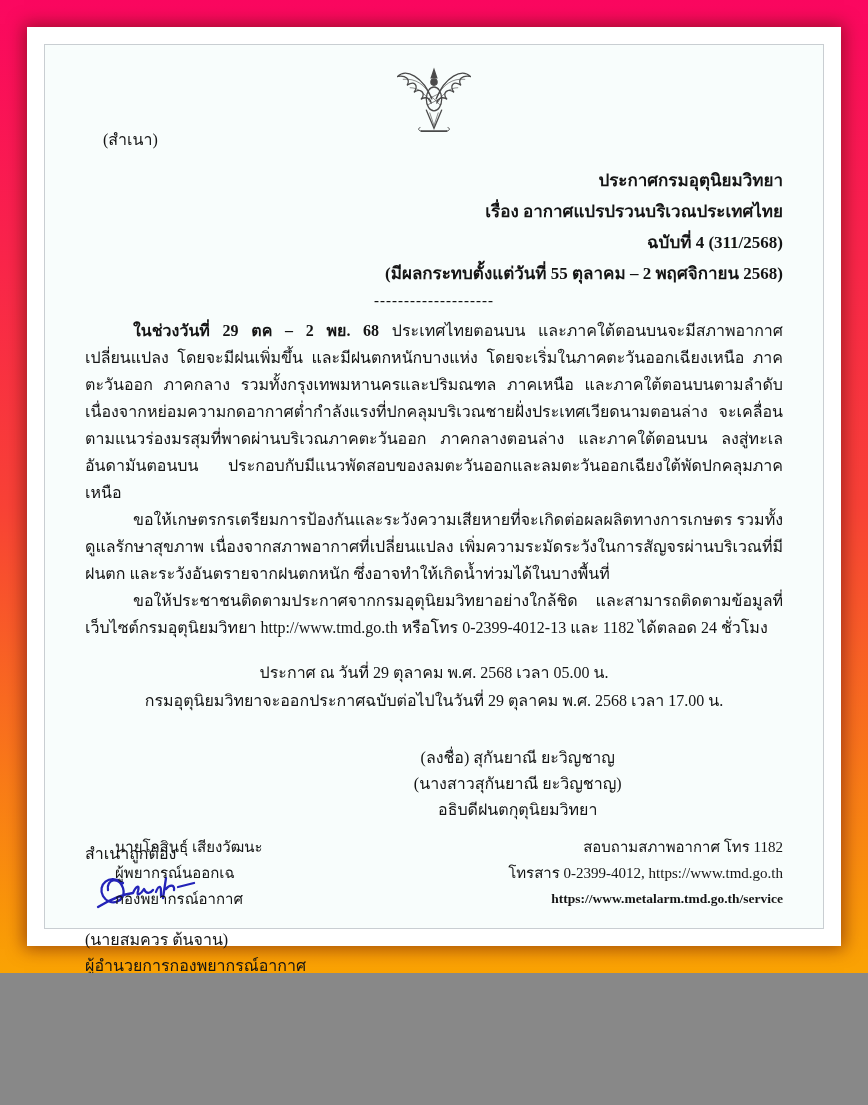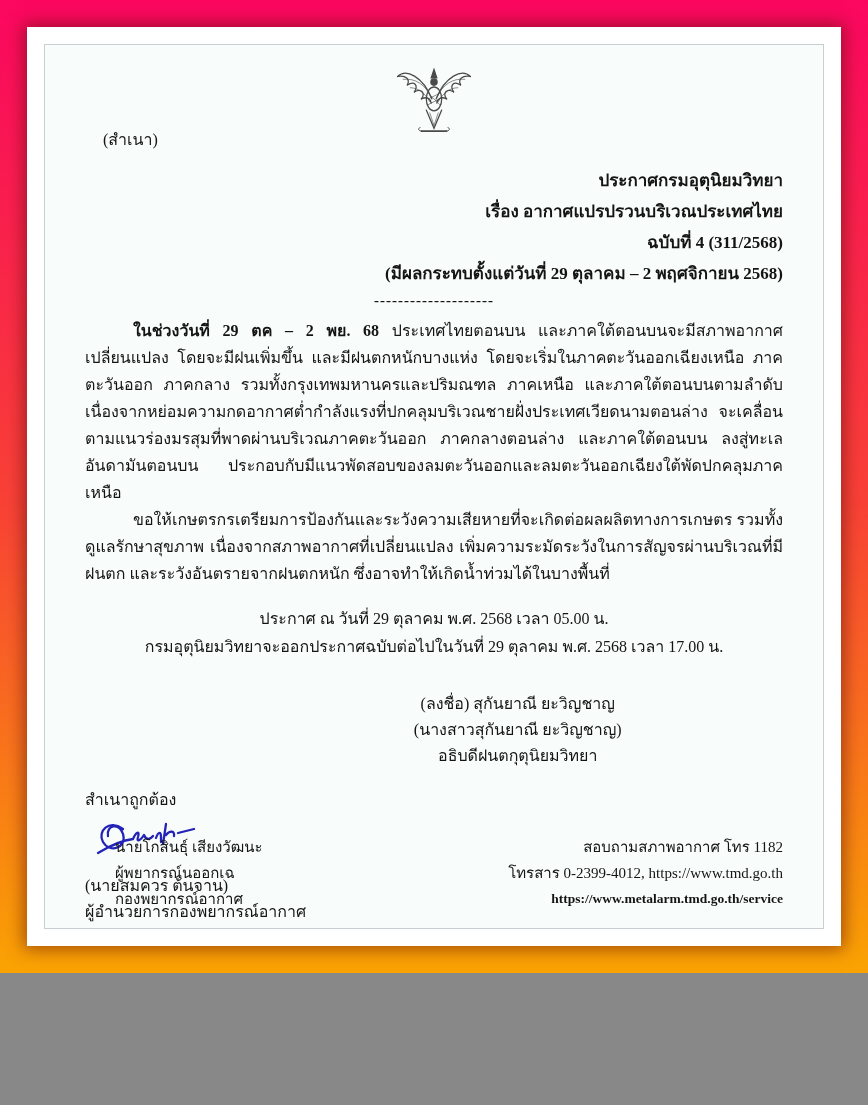--- a/index.html
+++ b/index.html
@@ -87,27 +87,28 @@
               <path d="M42 98 L78 98" stroke-width="2.4"></path>
               <path d="M42 98 C38 98 36 94 40 93 M78 98 C82 98 84 94 80 93" stroke-width="1.4"></path>
             </g>
           </svg>
         </div>
 
         <div class="header">
           <div>ประกาศกรมอุตุนิยมวิทยา</div>
           <div>เรื่อง อากาศแปรปรวนบริเวณประเทศไทย</div>
           <div>ฉบับที่ 4 (311/2568)</div>
-          <div>(มีผลกระทบตั้งแต่วันที่ 29 ตุลาคม – 2 พฤศจิกายน 2568)</div>
+          <div>(มีผลกระทบตั้งแต่วันที่ 55 ตุลาคม – 2 พฤศจิกายน 2568)</div>
         </div>
         <div class="divider">--------------------</div>
 
         <div class="bodytext">
           <p><span class="lead-bold">ในช่วงวันที่ 29 ตค – 2 พย. 68</span><span> ประเทศไทยตอนบน และภาคใต้ตอนบนจะมีสภาพอากาศเปลี่ยนแปลง โดยจะมีฝนเพิ่มขึ้น และมีฝนตกหนักบางแห่ง โดยจะเริ่มในภาคตะวันออกเฉียงเหนือ ภาคตะวันออก ภาคกลาง รวมทั้งกรุงเทพมหานครและปริมณฑล ภาคเหนือ และภาคใต้ตอนบนตามลำดับ เนื่องจากหย่อมความกดอากาศต่ำกำลังแรงที่ปกคลุมบริเวณชายฝั่งประเทศเวียดนามตอนล่าง จะเคลื่อนตามแนวร่องมรสุมที่พาดผ่านบริเวณภาคตะวันออก ภาคกลางตอนล่าง และภาคใต้ตอนบน ลงสู่ทะเลอันดามันตอนบน ประกอบกับมีแนวพัดสอบของลมตะวันออกและลมตะวันออกเฉียงใต้พัดปกคลุมภาคเหนือ</span></p>
           <p>ขอให้เกษตรกรเตรียมการป้องกันและระวังความเสียหายที่จะเกิดต่อผลผลิตทางการเกษตร รวมทั้งดูแลรักษาสุขภาพ เนื่องจากสภาพอากาศที่เปลี่ยนแปลง เพิ่มความระมัดระวังในการสัญจรผ่านบริเวณที่มีฝนตก และระวังอันตรายจากฝนตกหนัก ซึ่งอาจทำให้เกิดน้ำท่วมได้ในบางพื้นที่</p>
+          <p>ขอให้ประชาชนติดตามประกาศจากกรมอุตุนิยมวิทยาอย่างใกล้ชิด และสามารถติดตามข้อมูลที่เว็บไซต์กรมอุตุนิยมวิทยา http://www.tmd.go.th หรือโทร 0-2399-4012-13 และ 1182 ได้ตลอด 24 ชั่วโมง</p>
         </div>
 
         <div class="issued">
           <div>ประกาศ ณ วันที่ 29 ตุลาคม พ.ศ. 2568 เวลา 05.00 น.</div>
           <div>กรมอุตุนิยมวิทยาจะออกประกาศฉบับต่อไปในวันที่ 29 ตุลาคม พ.ศ. 2568 เวลา 17.00 น.</div>
         </div>
 
         <div class="signer">
           <div>(ลงชื่อ) สุกันยาณี ยะวิญชาญ</div>
           <div>(นางสาวสุกันยาณี ยะวิญชาญ)</div>

